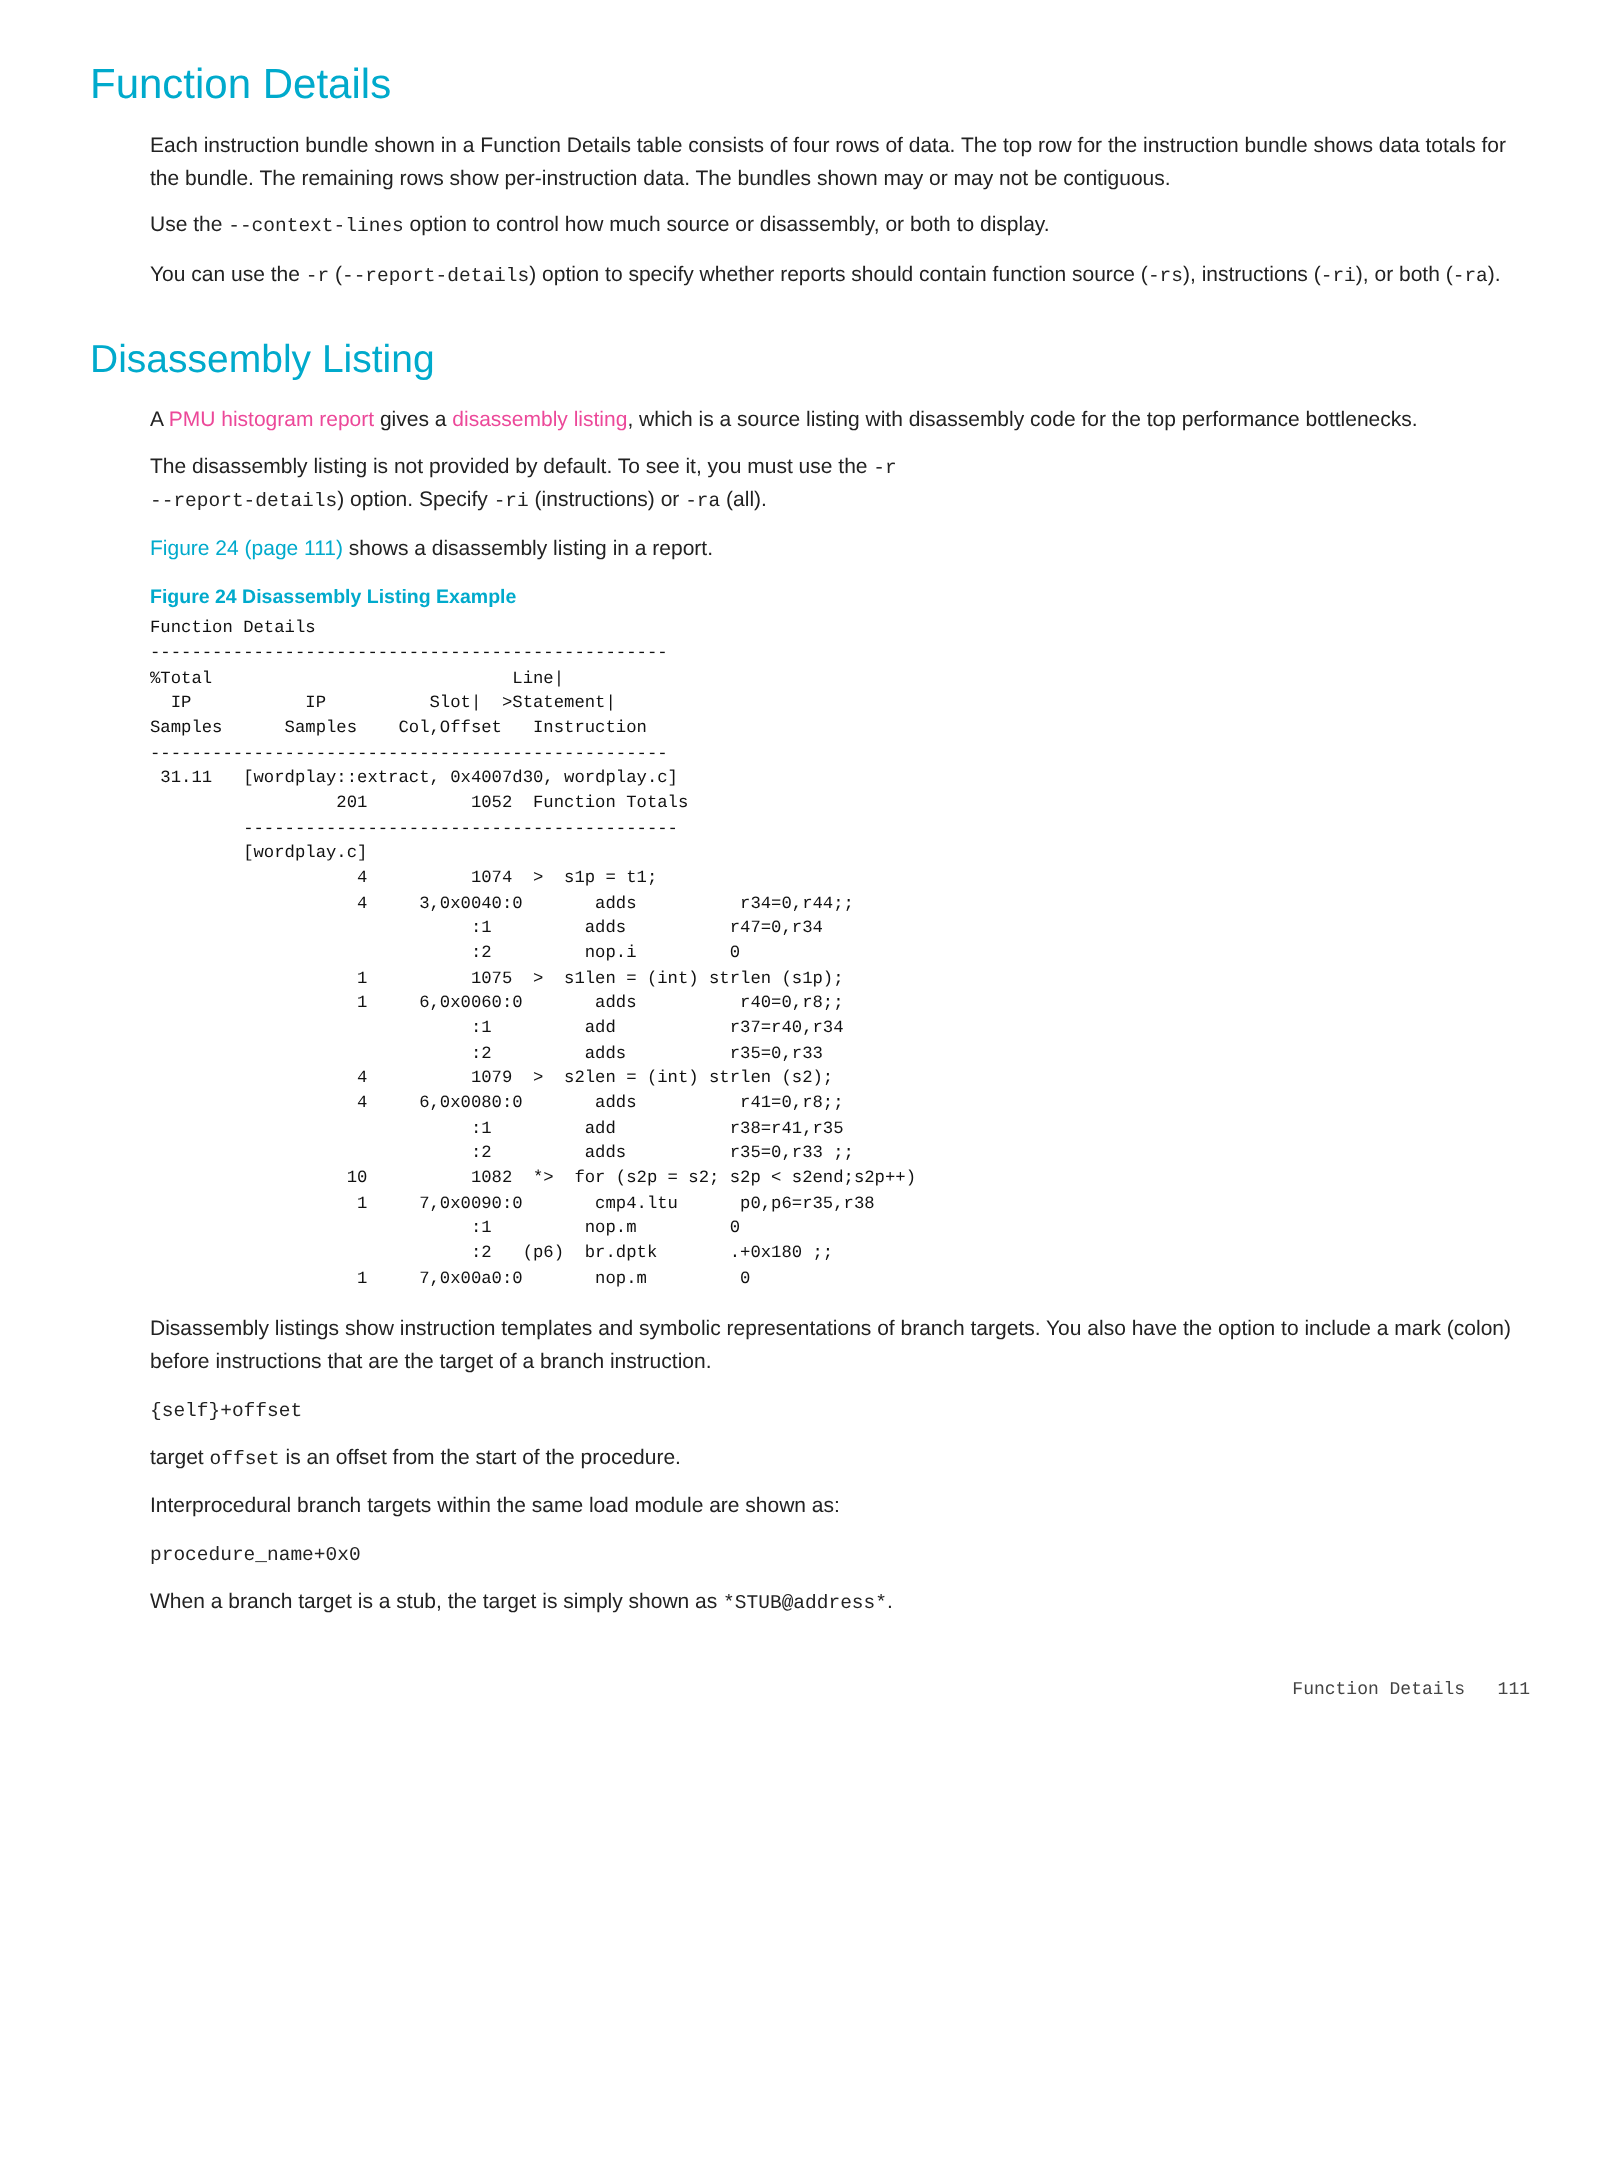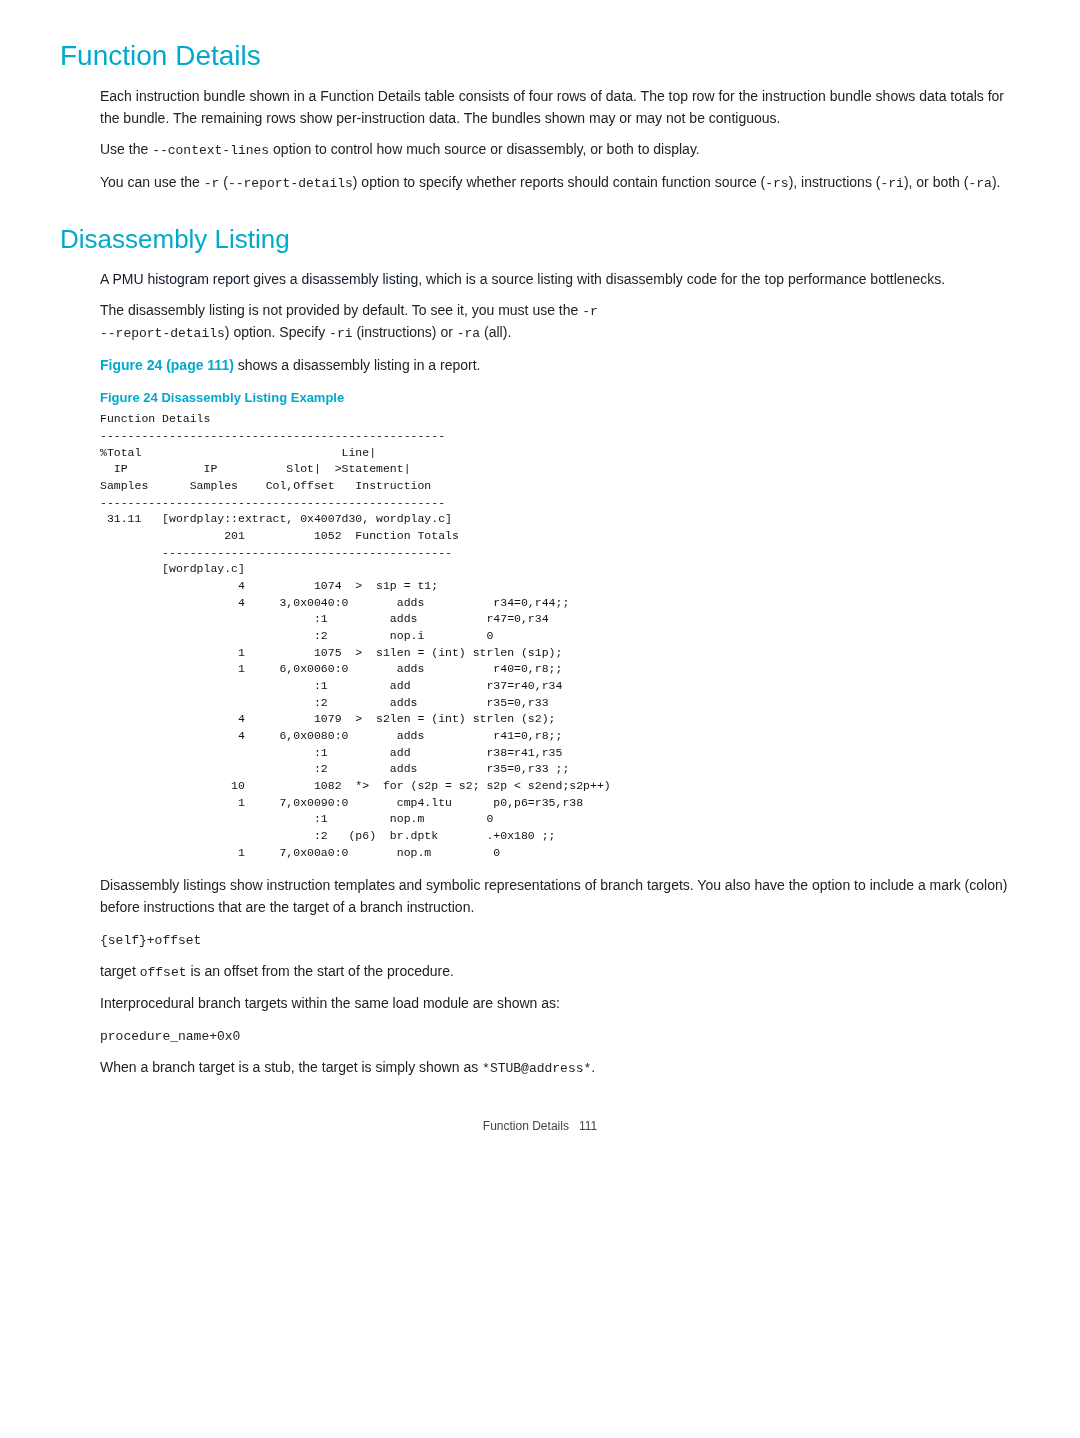--- a/index.html
+++ b/index.html
@@ -40,21 +40,21 @@
       font-family: 'Courier New', Courier, monospace;
       font-size: 13px;
     }
 
     .inline-code {
       font-family: 'Courier New', Courier, monospace;
       font-size: 13px;
     }
 
     .cyan-link {
-      color: #0f172a;
+      color: #ec4899;
       text-decoration: none;
     }
 
     .figure-label {
       color: #00aacc;
       font-weight: bold;
       font-size: 13px;
       margin-bottom: 6px;
       margin-top: 14px;
     }
@@ -64,35 +64,35 @@
       font-size: 11.5px;
       line-height: 1.45;
       color: #111;
       background: #fff;
       white-space: pre;
       margin-bottom: 14px;
       display: block;
     }
 
     .footer {
-      text-align: center;
+      text-align: right;
       font-size: 12px;
       color: #444;
       margin-top: 40px;
       border-top: none;
+      font-family: Liberation Mono, monospace;
     }
 
     .disassembly-section {
       margin-top: 30px;
     }
 
     .ref-link {
       color: #00aacc;
       text-decoration: none;
-      font-weight: bold;
     }
   </style>
 </head>
 <body>
 
 <h1 class="section-title">Function Details</h1>
 
 <div class="section-block">
   <p>Each instruction bundle shown in a Function Details table consists of four rows of data. The top row for the instruction bundle shows data totals for the bundle. The remaining rows show per-instruction data. The bundles shown may or may not be contiguous.</p>
 

